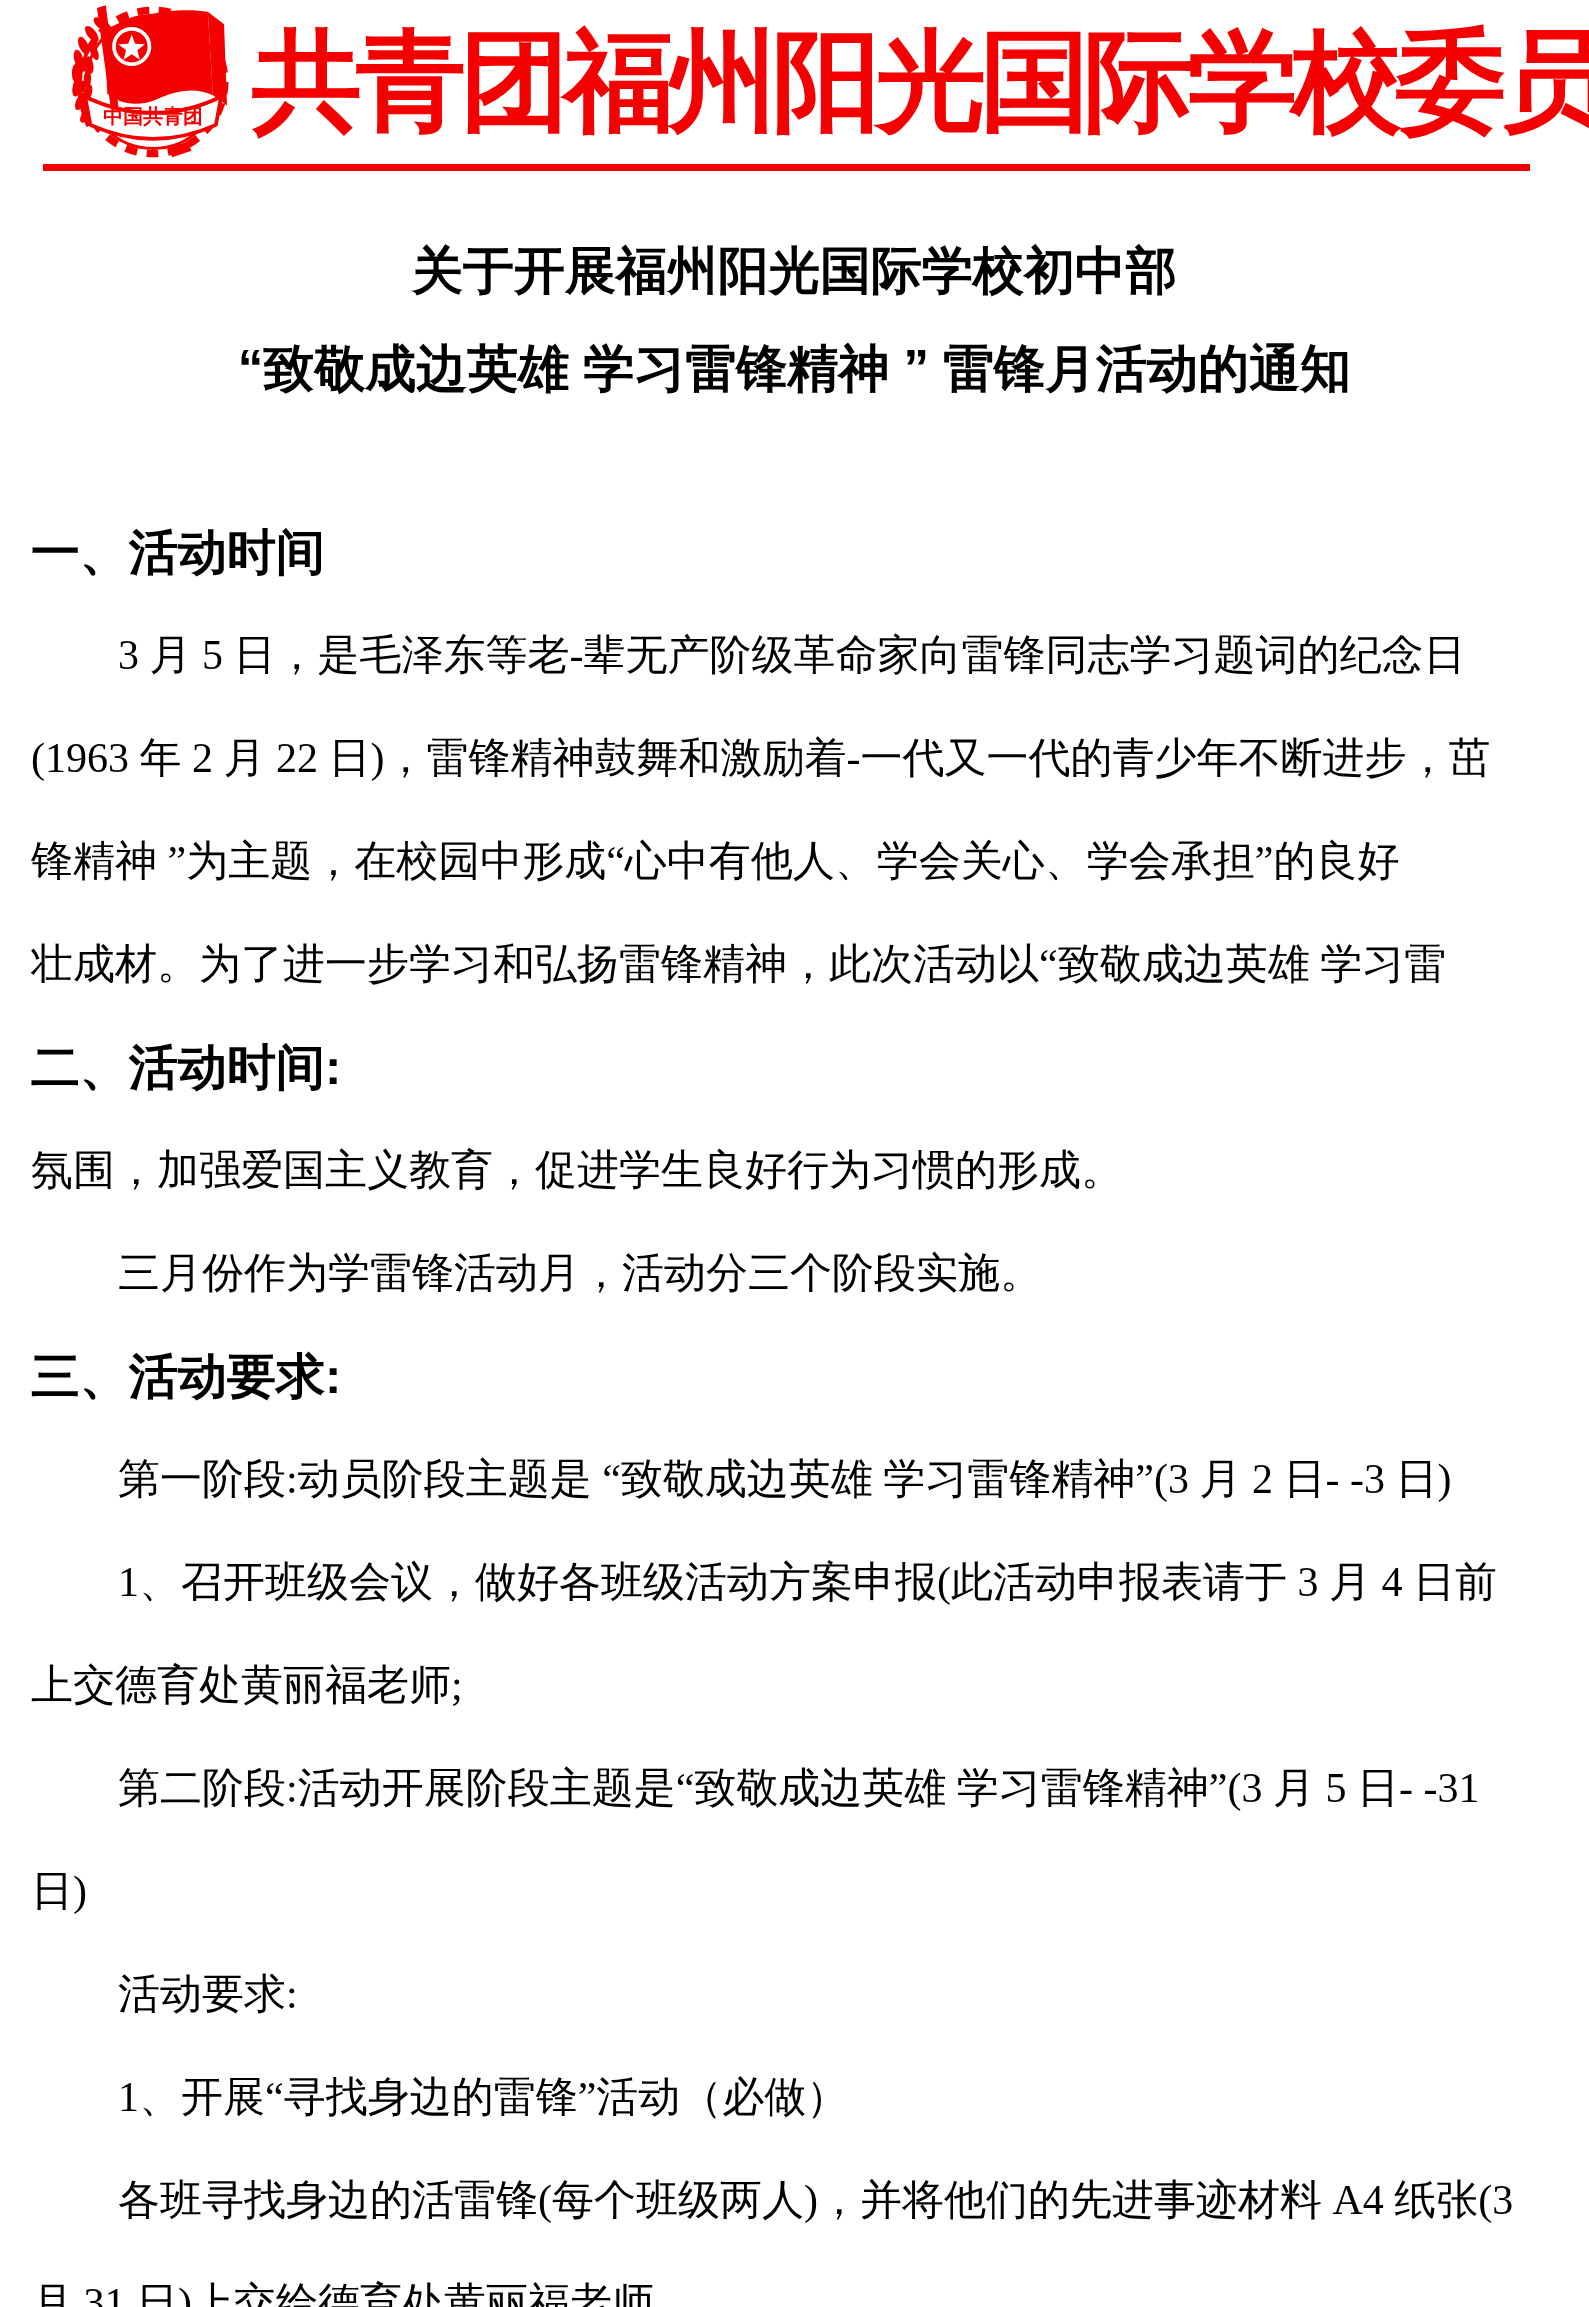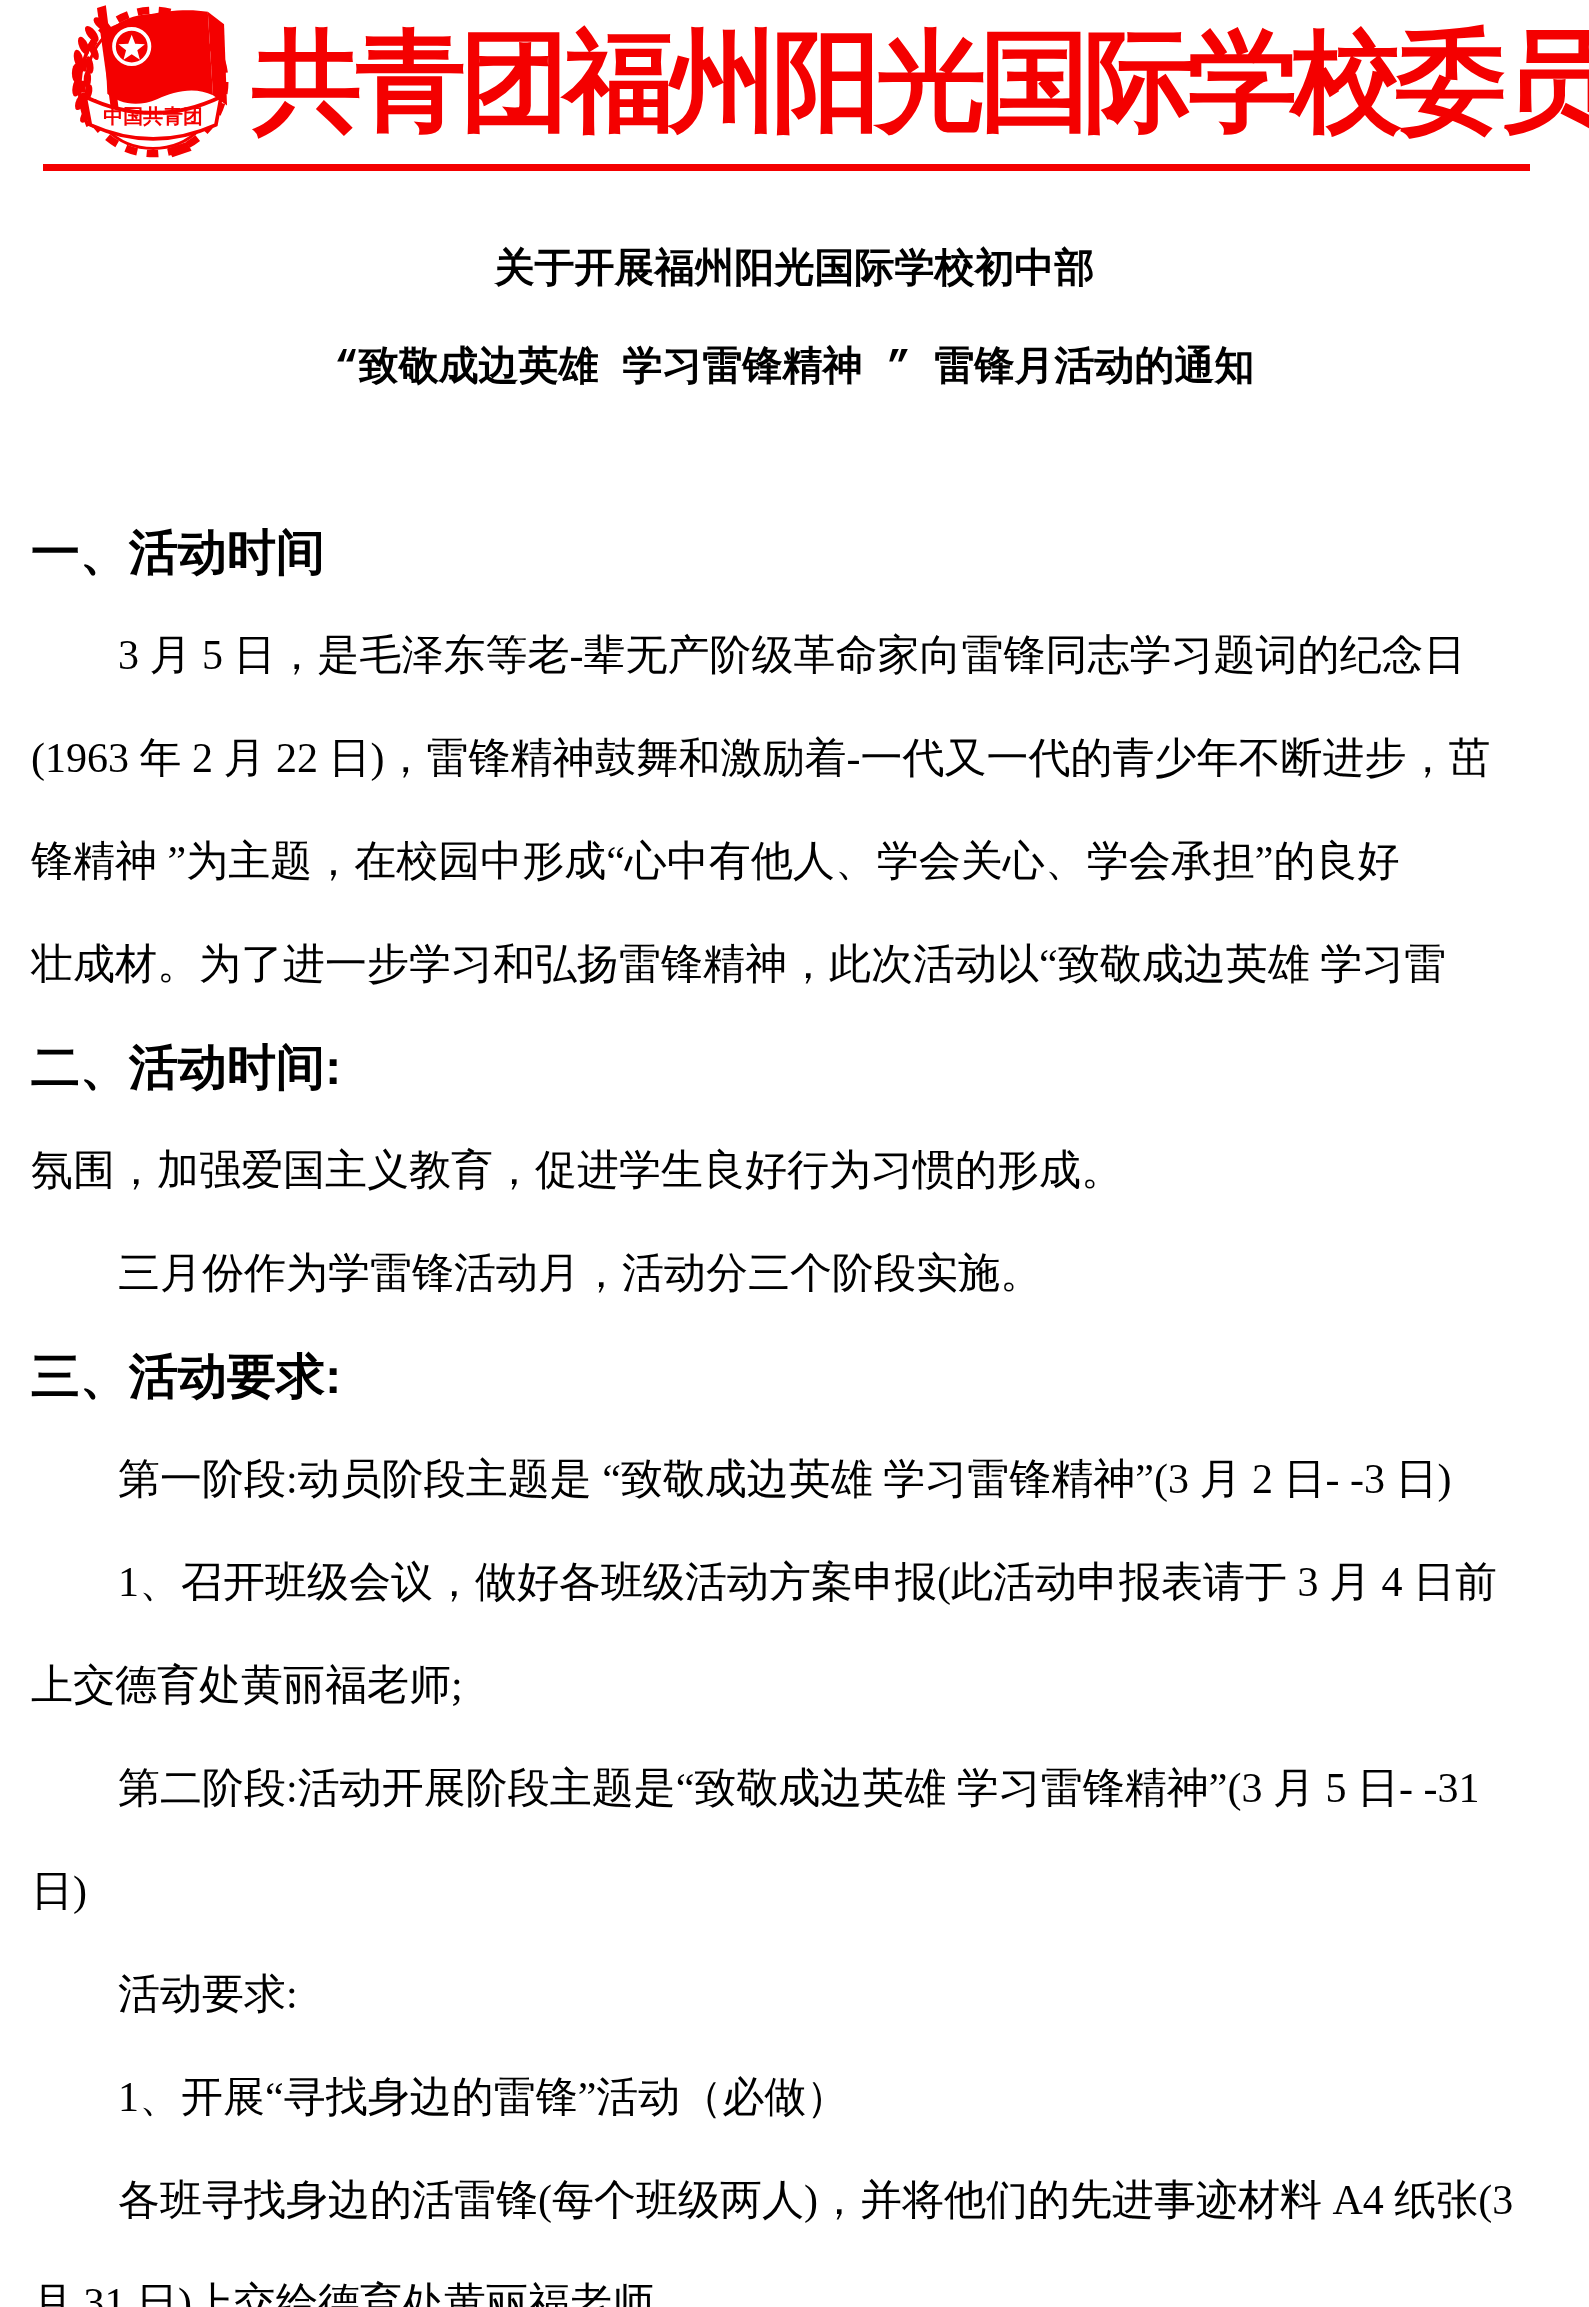--- a/index.html
+++ b/index.html
@@ -24,22 +24,22 @@
     color:#f40000;
   }
   .header-rule {
     position:absolute; left:43px; top:164px; width:1487px; height:6.7px;
     background:#f40000;
   }
   
   .doc-title { position:absolute; top:222px; left:0; width:100%; text-align:center; }
   .doc-title .t-line {
     height:98px; line-height:98px; white-space:nowrap;
-    font-family:Liberation Mono, monospace;
-    font-weight:bold; font-size:40px;
+    font-family:Liberation Sans, sans-serif;
+    font-weight:bold; font-size:51px;
   }
   
   .content { position:absolute; top:501px; left:31px; width:1527px; }
   .line { height:103px; line-height:103px; white-space:nowrap; font-size:42px; }
   .line.h {
     font-family:"Liberation Sans","DejaVu Sans",sans-serif;
     font-weight:bold; font-size:49px;
   }
   .line.b { font-weight:normal; }
   .line.ind { padding-left:87px; }

